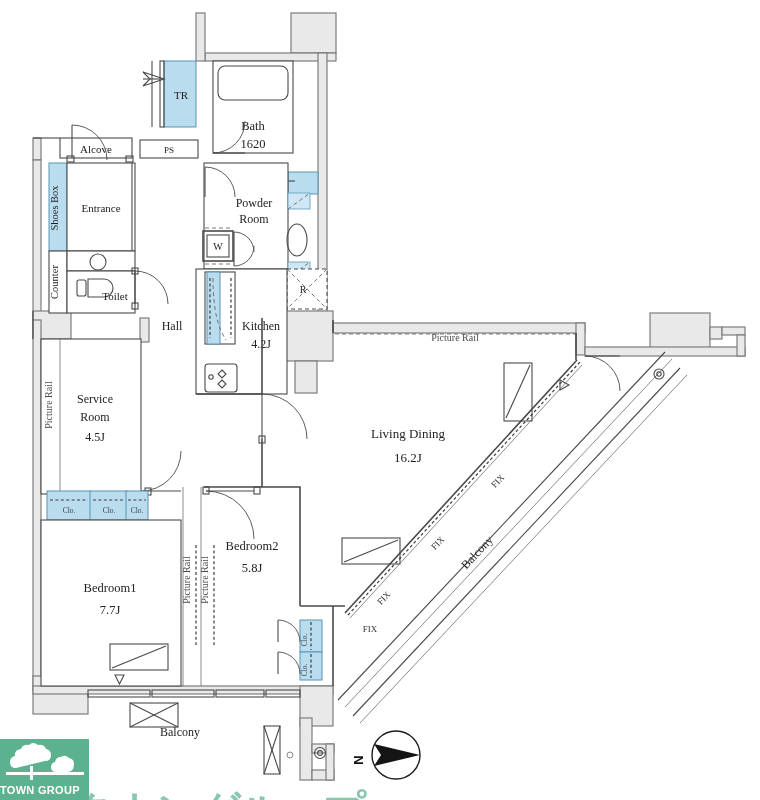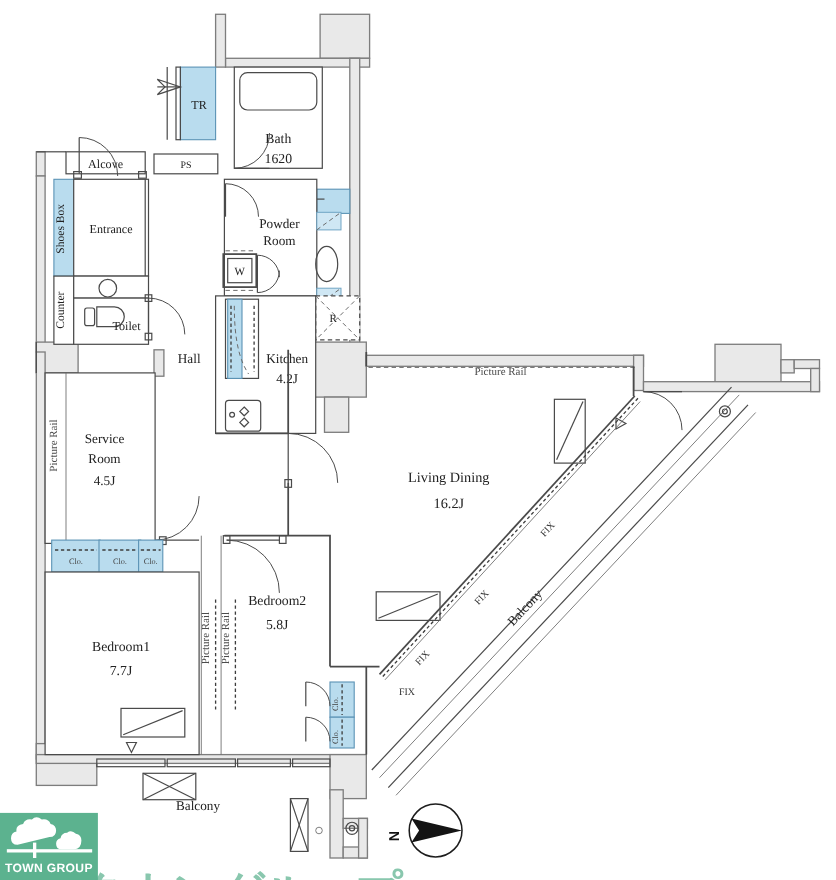--- a/index.html
+++ b/index.html
@@ -8,21 +8,21 @@
     font-family:"Liberation Serif", serif;
     width:760px;height:800px;overflow:hidden;position:relative;
   }
   #plan-root{position:relative;width:760px;height:800px;background:#fff;}
   svg#floorplan{position:absolute;left:0;top:0;width:760px;height:800px;display:block;}
 
   
   #logo-block{position:absolute;left:0;top:739px;width:89px;height:61px;background:#5cb28f;}
   #logo-block .tree{position:absolute;left:6px;top:3px;width:78px;height:38px;}
   #logo-block .tg-text{
-    position:absolute;left:0;bottom:4px;width:89px;text-align:center;
+    position:absolute;left:0;bottom:4px;width:89px;text-align:left;
     font-family:"Liberation Sans", sans-serif;font-size:11px;font-weight:bold;
     color:#ffffff;letter-spacing:.3px;
   }
   #logo-jp{
     position:absolute;left:72px;top:744px;
     font-family:"DejaVu Sans", sans-serif;font-size:42px;font-weight:bold;
     color:rgba(92,178,143,.72);letter-spacing:-1px;white-space:nowrap;
     line-height:44px;
     margin-top:45px;
   }

